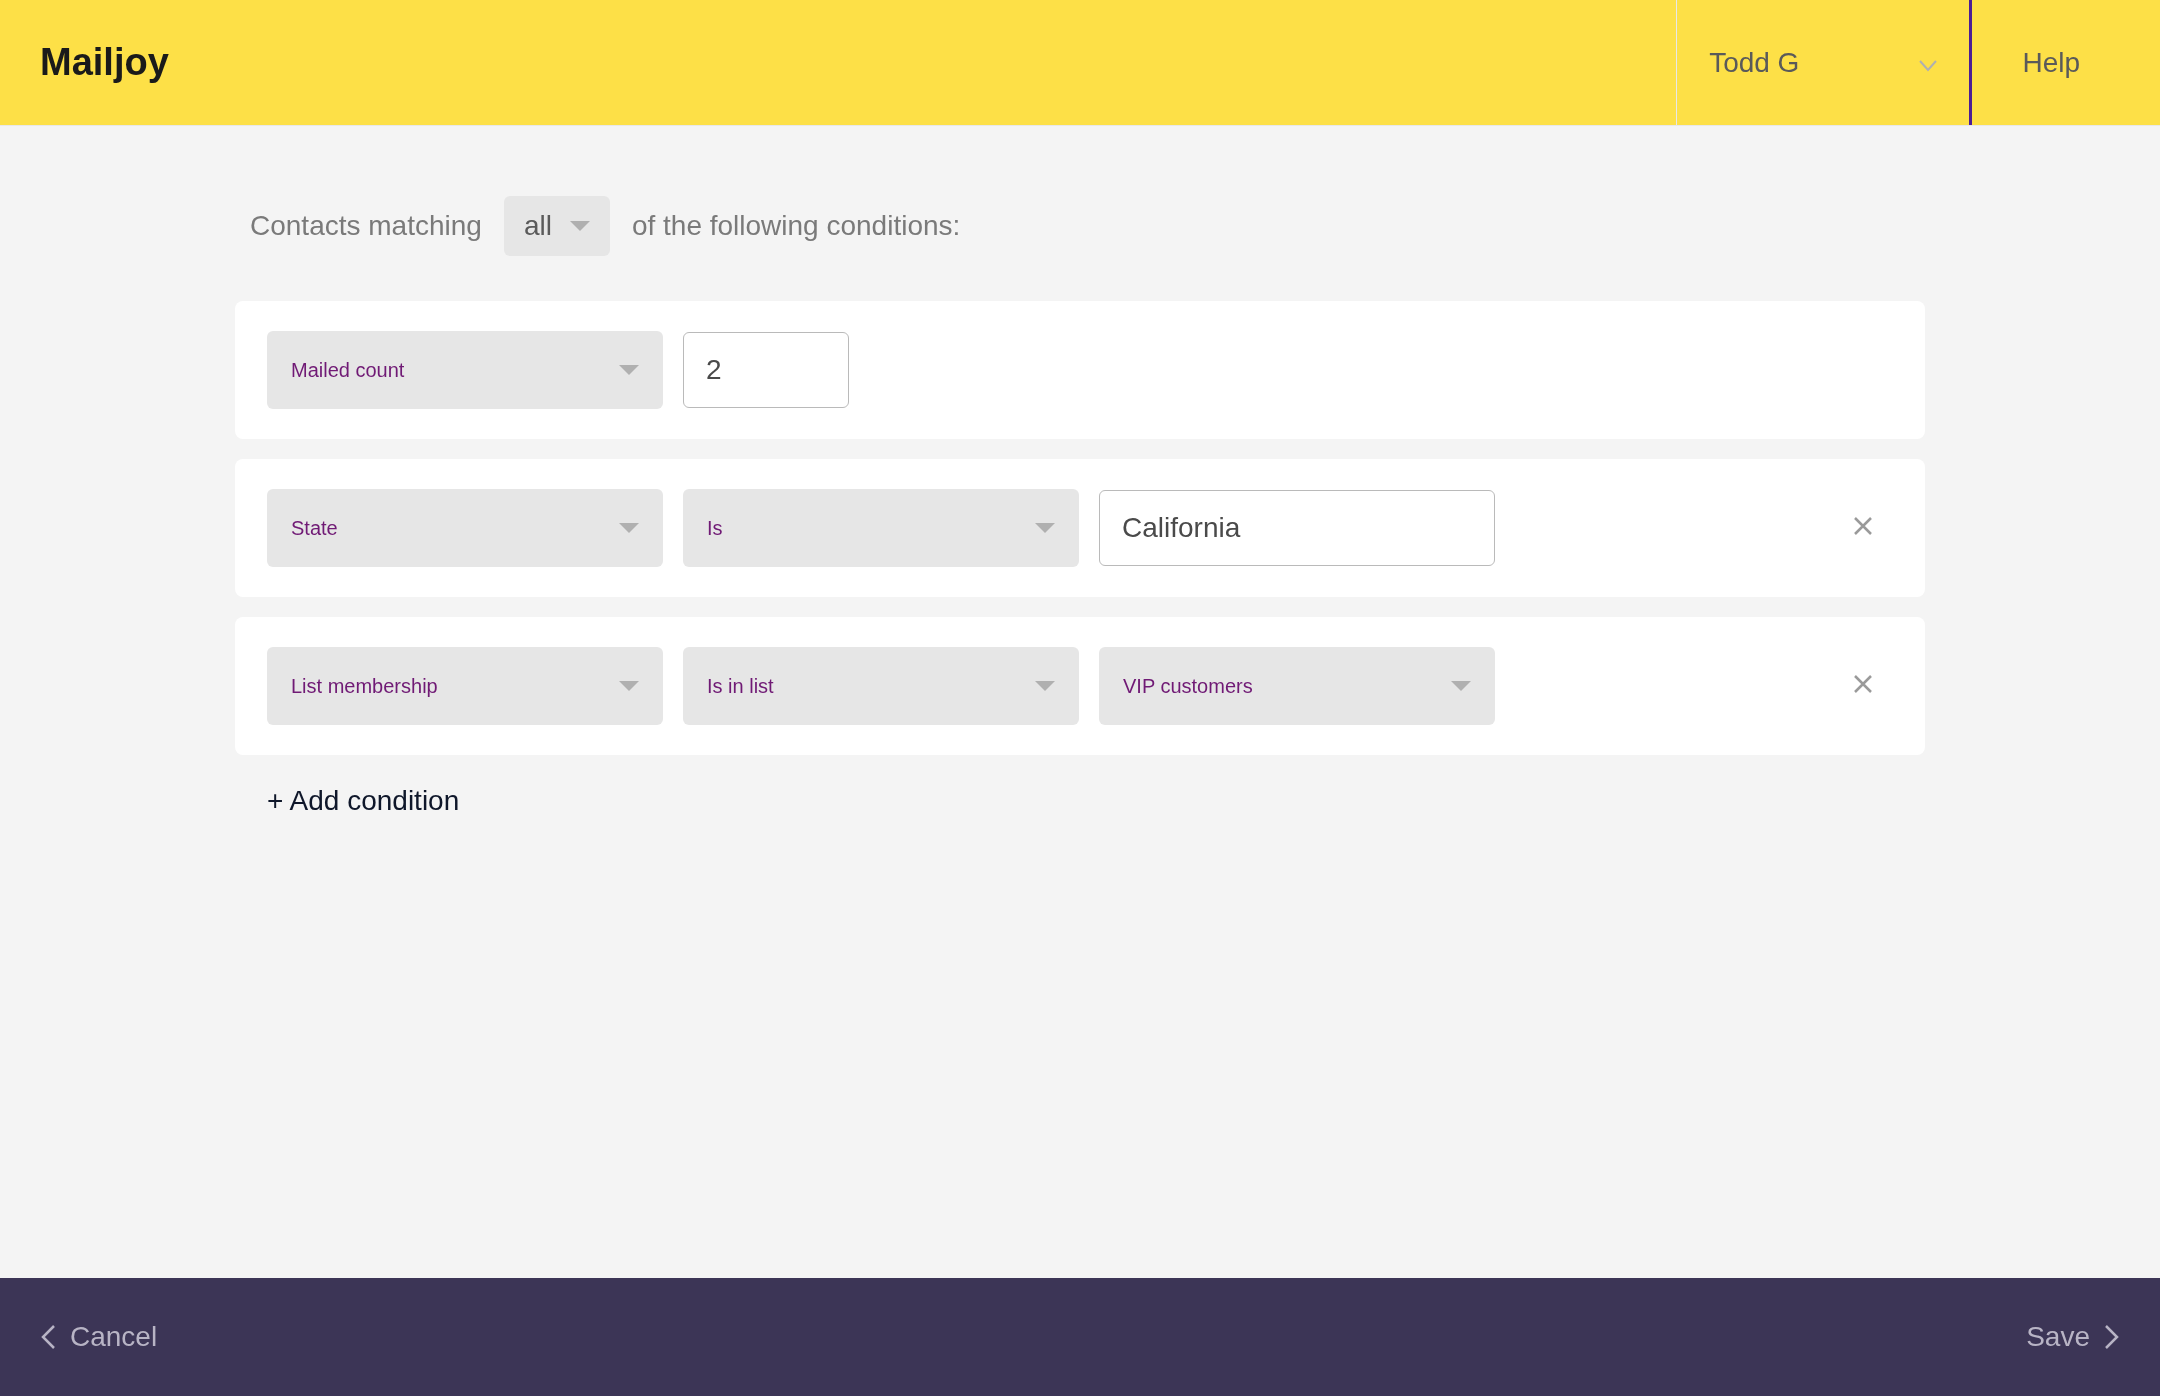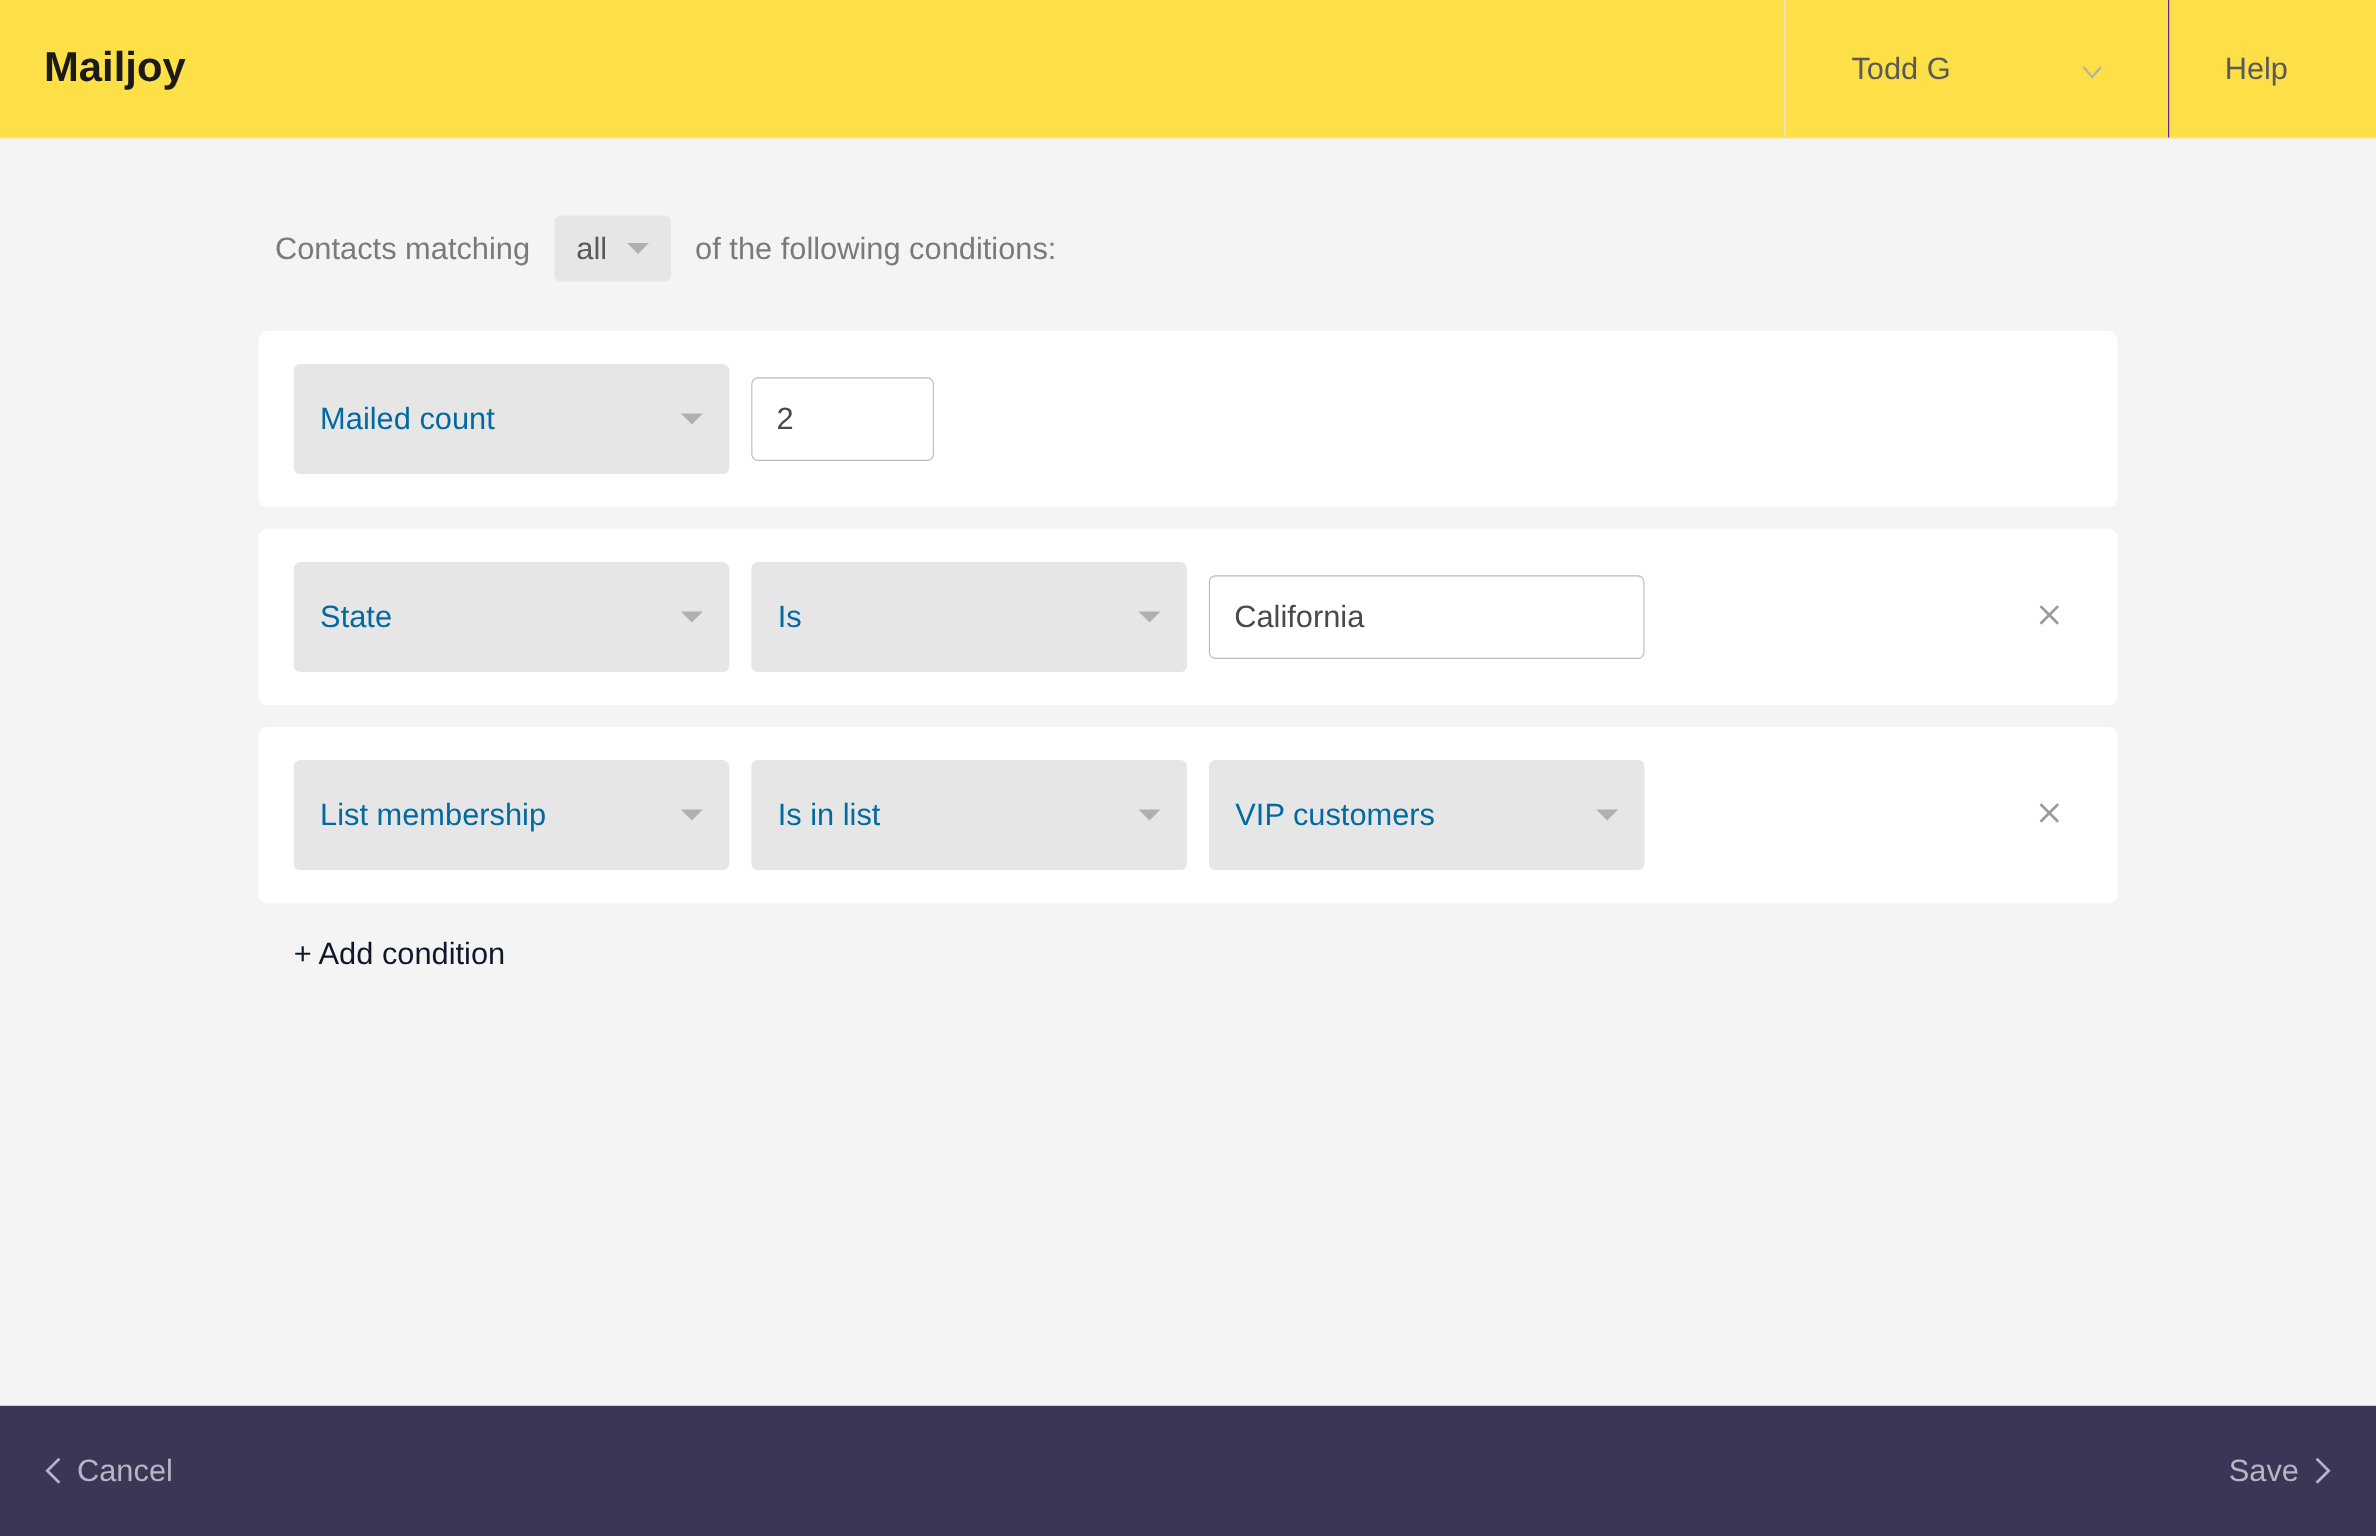--- a/index.html
+++ b/index.html
@@ -70,23 +70,23 @@
       display: flex;
       align-items: center;
       height: 100%;
     }
     
     .user-menu {
       display: flex;
       align-items: center;
       font-size: 28px;
       color: #5a5a5a;
-      padding: 0 60px;
+      padding: 0 32px;
       border-left: 1px solid #e8e8e8;
-      border-right: 1px solid #4c1d95;
+      border-right: 3px solid #4c1d95;
       height: 100%;
       cursor: pointer;
     }
     
     .user-menu-label {
       margin-right: 120px;
     }
     
     .help-link {
       font-size: 28px;
@@ -143,27 +143,27 @@
       margin-bottom: 20px;
       display: flex;
       align-items: center;
       gap: 20px;
     }
     
     .select-box {
       background: #e6e6e6;
       border-radius: 6px;
       padding: 0 24px;
-      height: 100px;
+      height: 78px;
       display: flex;
       align-items: center;
       justify-content: space-between;
       cursor: pointer;
-      font-size: 28px;
-      color: #0369a1;
+      font-size: 20px;
+      color: #701a75;
     }
     
     .select-field {
       width: 396px;
     }
     
     .select-operator {
       width: 396px;
     }
     

